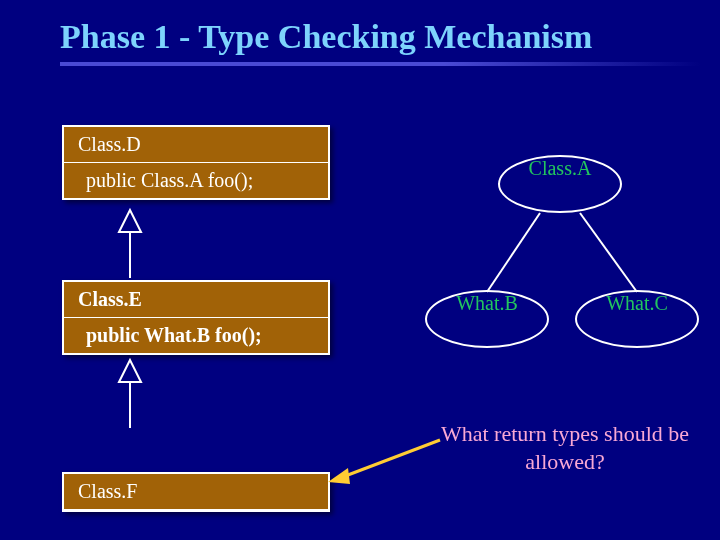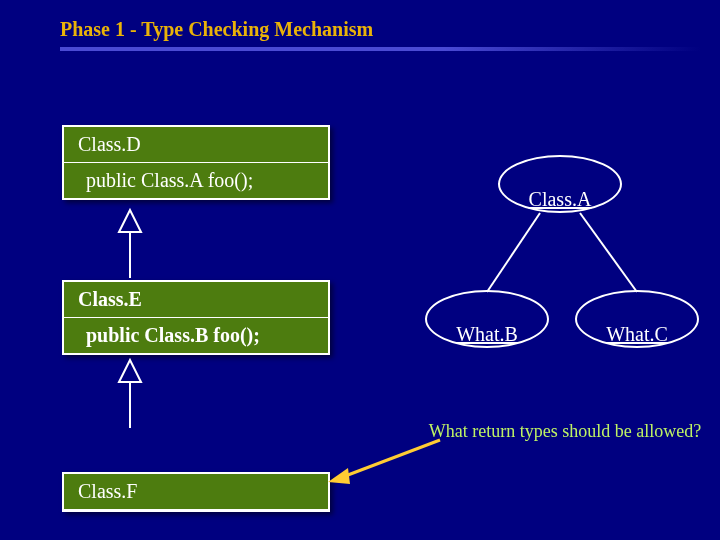--- a/index.html
+++ b/index.html
@@ -8,33 +8,33 @@
     height: 540px;
     background: #000080;
     font-family: "Times New Roman", serif;
     position: relative;
     overflow: hidden;
   }
   .title-area {
     padding: 18px 0 0 60px;
   }
   .title {
-    color: #eab308;
-    font-size: 20px;
+    color: #7dd3fc;
+    font-size: 34px;
     font-weight: bold;
   }
   .title-underline {
     margin-top: 6px;
     height: 4px;
     background: linear-gradient(to right, #4a4ad4 0%, #4a4ad4 60%, #000080 100%);
     width: 640px;
   }
   .class-box {
     position: absolute;
-    background: #4d7c0f;
+    background: #a16207;
     border: 2px solid #ffffff;
     color: #ffffff;
     box-shadow: 3px 3px 5px rgba(0,0,0,0.5);
   }
   .class-box .name {
     padding: 6px 14px;
     border-bottom: 1.5px solid #ffffff;
     font-size: 20px;
   }
   .class-box .method {
@@ -42,38 +42,37 @@
     font-size: 20px;
   }
   .box-d { left: 62px; top: 125px; width: 268px; }
   .box-e { left: 62px; top: 280px; width: 268px; font-weight: bold; }
   .box-f { left: 62px; top: 430px; width: 268px; margin-top: 42px; }
   .qmark { color: #ffff00; }
   .ellipse {
     position: absolute;
     border: 2.5px solid #ffffff;
     border-radius: 50%;
-    color: #ffffff;
+    color: #22c55e;
     display: flex;
-    align-items: flex-end;
+    align-items: flex-start;
     justify-content: center;
     font-size: 20px;
     background: #000080;
-    text-decoration: underline;
   }
   .ell-a { left: 498px; top: 155px; width: 124px; height: 58px; }
   .ell-b { left: 425px; top: 290px; width: 124px; height: 58px; }
   .ell-c { left: 575px; top: 290px; width: 124px; height: 58px; }
   .question {
     position: absolute;
     left: 425px;
     top: 420px;
     width: 280px;
-    color: #bef264;
-    font-size: 18px;
+    color: #f9a8d4;
+    font-size: 22px;
     text-align: center;
     line-height: 1.25;
   }
   svg.overlay {
     position: absolute;
     top: 0; left: 0;
     width: 720px; height: 540px;
     pointer-events: none;
   }
 </style>
@@ -85,21 +84,21 @@
   <div class="title-underline"></div>
 </div>
 
 <div class="class-box box-d">
   <div class="name">Class.D</div>
   <div class="method">public Class.A foo();</div>
 </div>
 
 <div class="class-box box-e">
   <div class="name">Class.E</div>
-  <div class="method">public Class.B foo();</div>
+  <div class="method">public What.B foo();</div>
 </div>
 
 <div class="class-box box-f">
   <div class="name">Class.F</div>
 </div>
 
 <div class="ellipse ell-a">
   <span>Class.A</span>
 </div>
 <div class="ellipse ell-b">

